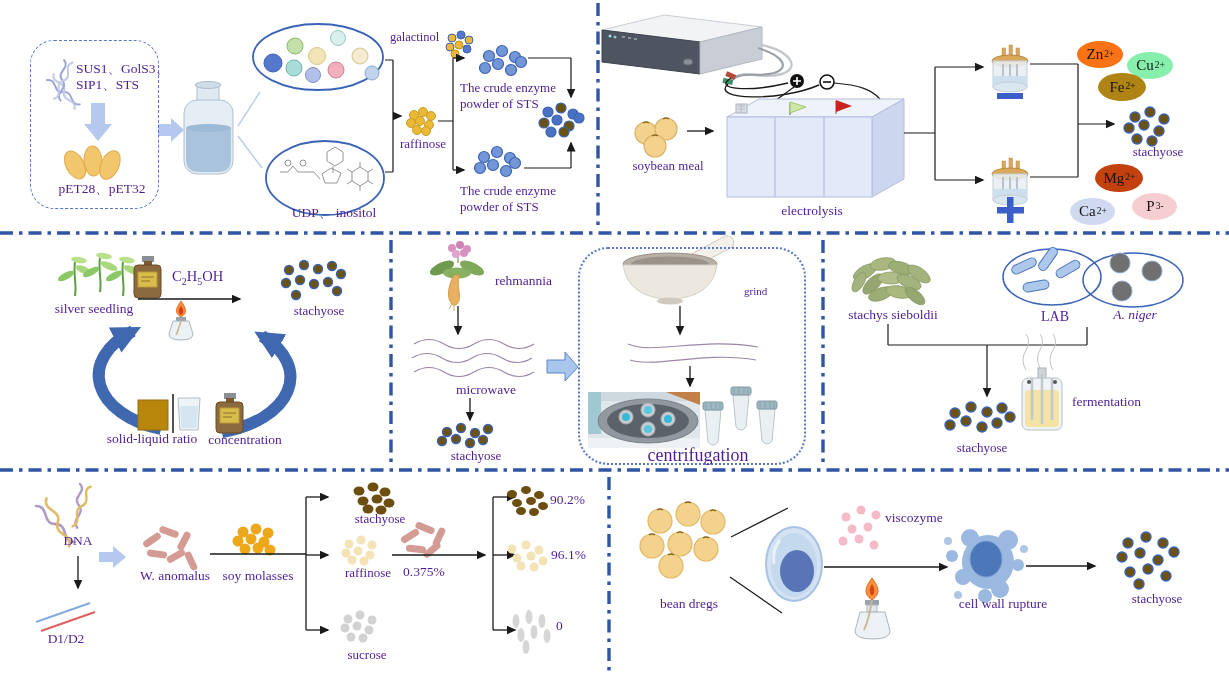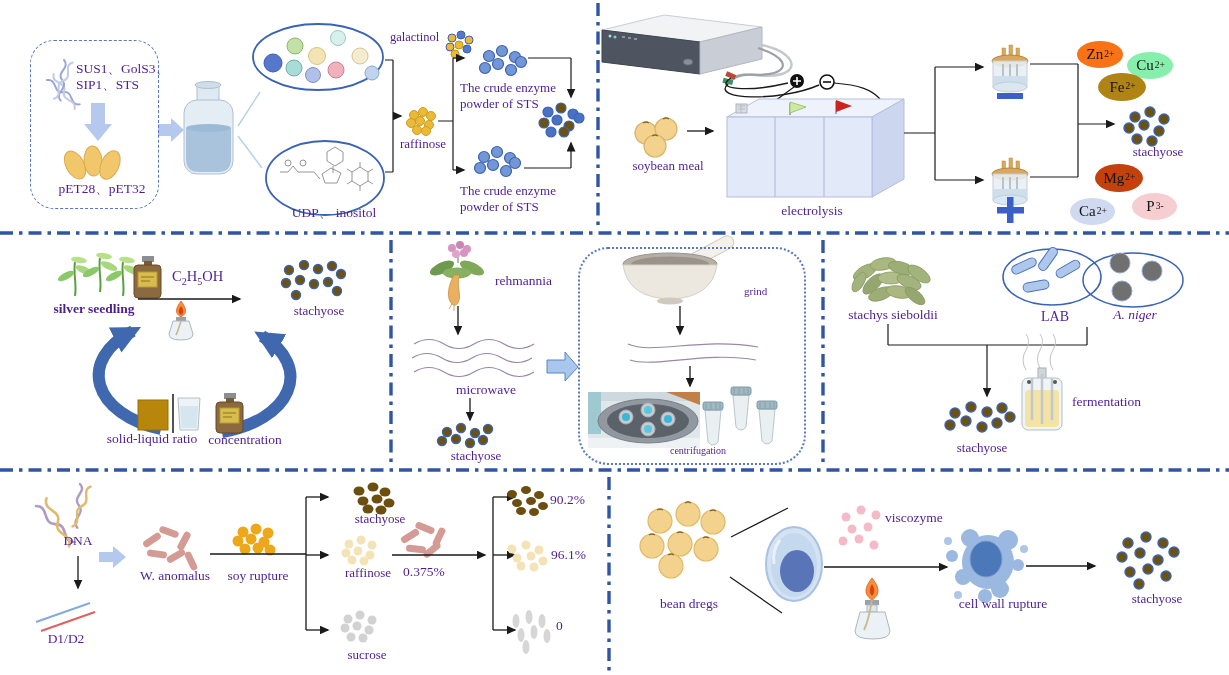--- a/index.html
+++ b/index.html
@@ -708,42 +708,42 @@
     </div>
 <div class="ion" style="left: 1070px; top: 198px; width: 45px; height: 27px; background: rgb(207, 217, 240);">
       <span>Ca</span>
       <sup>2+</sup>
     </div>
 <div class="ion" style="left: 1132px; top: 193px; width: 45px; height: 27px; background: rgb(246, 206, 210);">
       <span>P</span>
       <sup>3-</sup>
     </div>
 
-<div class="lbl c" style="left:46px;top:301px;width:96px;font-size:13.5px;font-weight:bold;">silver seedling</div>
+<div class="lbl c" style="left:46px;top:301px;width:96px;font-size:13.5px;">silver seedling</div>
 <div class="lbl formula" style="left:172px;top:268px;width:70px;"><span>C</span><sub>2</sub><span>H</span><sub>5</sub><span>OH</span></div>
 <div class="lbl c" style="left:283px;top:303px;width:72px;">stachyose</div>
 <div class="lbl c" style="left:96px;top:431px;width:112px;font-size:13.5px;">solid-liquid ratio</div>
 <div class="lbl c" style="left:198px;top:432px;width:94px;font-size:13.5px;">concentration</div>
 
 <div class="lbl" style="left:495px;top:273px;width:72px;font-size:13.5px;">rehmannia</div>
 <div class="lbl c" style="left:446px;top:382px;width:80px;font-size:13.5px;">microwave</div>
 <div class="lbl c" style="left:441px;top:448px;width:70px;">stachyose</div>
 <div class="lbl" style="left:744px;top:269px;width:48px;font-size:11px;margin-top:16px;">grind</div>
-<div class="lbl c" style="left:645px;top:445px;width:106px;font-size:10px;">centrifugation</div>
+<div class="lbl c" style="left:645px;top:445px;width:106px;font-size:18px;">centrifugation</div>
 
 <div class="lbl c" style="left:840px;top:307px;width:106px;font-size:13.5px;">stachys sieboldii</div>
 <div class="lbl c" style="left:1032px;top:308px;width:46px;font-size:14px;">LAB</div>
 <div class="lbl c it" style="left:1104px;top:307px;width:62px;font-size:13.5px;">A. niger</div>
 <div class="lbl" style="left:1072px;top:394px;width:94px;font-size:13.5px;">fermentation</div>
 <div class="lbl c" style="left:945px;top:440px;width:74px;">stachyose</div>
 
 <div class="lbl c" style="left:56px;top:533px;width:44px;font-size:13.5px;">DNA</div>
 <div class="lbl c" style="left:36px;top:631px;width:60px;font-size:13.5px;">D1/D2</div>
 <div class="lbl c" style="left:131px;top:568px;width:88px;font-size:13.5px;">W. anomalus</div>
-<div class="lbl c" style="left:214px;top:568px;width:88px;font-size:13.5px;">soy rupture</div>
+<div class="lbl c" style="left:214px;top:568px;width:88px;font-size:13.5px;">soy molasses</div>
 <div class="lbl c" style="left:344px;top:511px;width:72px;">stachyose</div>
 <div class="lbl c" style="left:334px;top:565px;width:68px;">raffinose</div>
 <div class="lbl c" style="left:336px;top:647px;width:62px;">sucrose</div>
 <div class="lbl" style="left:403px;top:564px;width:56px;font-size:13.5px;">0.375%</div>
 <div class="lbl" style="left:550px;top:492px;width:54px;font-size:13.5px;">90.2%</div>
 <div class="lbl" style="left:551px;top:547px;width:54px;font-size:13.5px;">96.1%</div>
 <div class="lbl" style="left:556px;top:618px;width:28px;font-size:13.5px;">0</div>
 
 <div class="lbl c" style="left:648px;top:596px;width:82px;font-size:13.5px;">bean dregs</div>
 <div class="lbl" style="left:885px;top:510px;width:72px;font-size:13.5px;">viscozyme</div>

